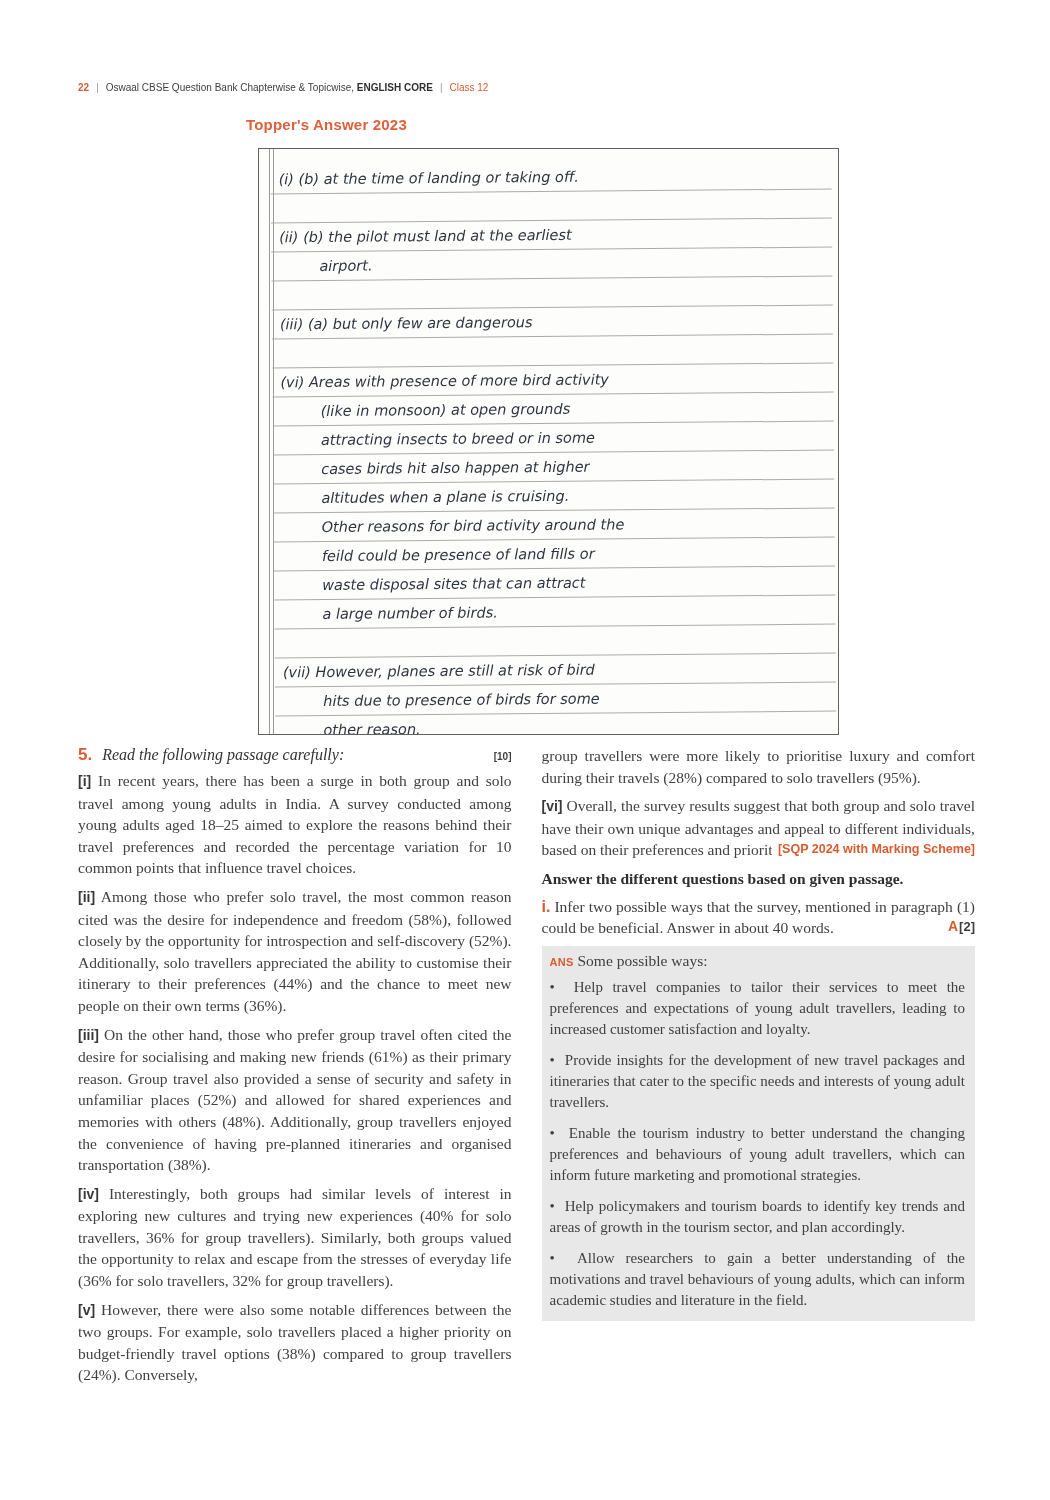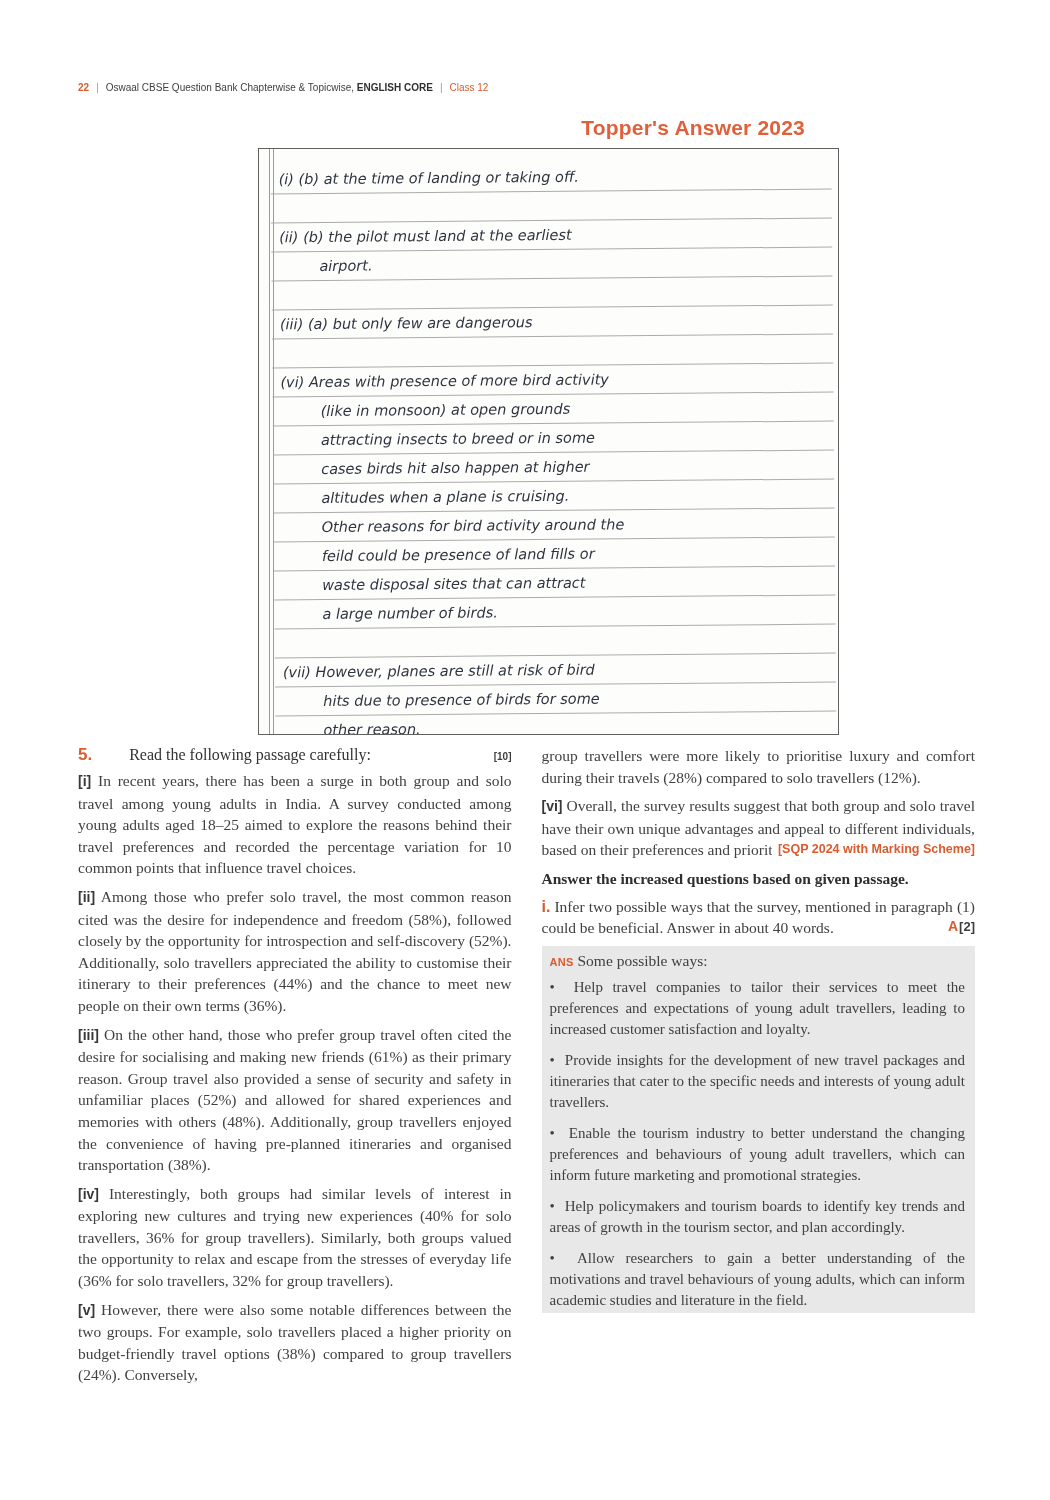--- a/index.html
+++ b/index.html
@@ -8,22 +8,22 @@
 
   
   .header{position:absolute;left:78px;top:82px;font-family:"Liberation Sans",sans-serif;
           font-size:10px;color:#3e3e3e;white-space:nowrap;}
   .h-num{color:#d95c2f;font-weight:bold;}
   .h-sep{color:#9a9a9a;margin:0 7px;font-weight:normal;}
   .h-subject{font-weight:bold;color:#2f2f2f;}
   .h-class{color:#d95c2f;}
 
   
-  .topper-title{position:absolute;left:258px;top:116px;width:547px;text-align:right;
-                font-family:"Liberation Sans",sans-serif;font-weight:bold;font-size:21px;
+  .topper-title{position:absolute;left:246px;top:116px;width:547px;text-align:left;
+                font-family:"Liberation Sans",sans-serif;font-weight:bold;font-size:15px;
                 color:#df603a;letter-spacing:.2px;}
 
   
   .hw-panel{position:absolute;left:258px;top:148px;width:547px;height:585px;
             border:1px solid #606060;background:#fdfdfc;overflow:hidden;padding-left:32px;}
   .hw-margin{position:absolute;left:10px;top:-4px;bottom:-4px;width:3px;
              border-left:1px solid #9a9a9a;border-right:1px solid #9a9a9a;}
   .hw-rows{position:absolute;left:0;right:0;top:14px;transform:rotate(-0.5deg);}
   .hw-row{height:28px;line-height:28px;border-bottom:1px solid #ababab;
           margin:0 4px 0 14px;padding-left:8px;
@@ -31,37 +31,37 @@
           color:#2f3540;white-space:nowrap;overflow:hidden;}
   .hw-row.ind1{padding-left:48px;}
 
   
   .cols{position:absolute;left:78px;top:745px;width:897px;display:flex;gap:30px;}
   .col{flex:1;min-width:0;}
 
   .q-lead{display:flex;align-items:baseline;margin:0 0 5px 0;}
   .q-num{font-family:"Liberation Sans",sans-serif;font-weight:bold;font-size:17px;
          color:#d95c2f;margin-right:10px;}
-  .q-instr{flex:1;font-size:16px;color:#333333;margin-left:27px;}
+  .q-instr{flex:1;font-style:italic;font-size:16px;color:#333333;}
   .q-marks{font-family:"Liberation Sans",sans-serif;font-weight:bold;font-size:10px;color:#3e3e3e;}
 
   .para{margin:0 0 7px 0;font-size:15.5px;line-height:21.6px;text-align:justify;
         color:#414141;position:relative;}
   .plabel{font-family:"Liberation Sans",sans-serif;font-weight:bold;font-size:14px;color:#383838;}
   .srctag{position:absolute;right:0;bottom:0;font-family:"Liberation Sans",sans-serif;
           font-weight:bold;font-size:12.5px;color:#d95c2f;background:#ffffff;padding-left:6px;margin-top:31px;}
 
   .follow-head{margin:2px 0 6px 0;font-weight:bold;font-size:15.5px;line-height:21.6px;
                text-align:justify;color:#2e2e2e;}
   .subq-num{font-family:"Liberation Sans",sans-serif;font-weight:bold;font-size:16px;color:#d95c2f;}
   .q-badge{position:absolute;right:0;bottom:1px;background:#ffffff;padding-left:6px;
            font-family:"Liberation Sans",sans-serif;font-weight:bold;font-size:13px;color:#3e3e3e;}
   .a-icon{color:#d95c2f;font-weight:bold;font-size:14px;margin-right:1px;}
 
-  .ans-block{background:#e8e8e8;padding:6px 10px 2px 8px;margin-top:4px;}
+  .ans-block{background:#e8e8e8;padding:6px 10px 10px 8px;margin-top:4px;}
   .ans-intro{margin:0 0 7px 0;font-size:15.5px;color:#414141;}
   .ans-label{font-family:"Liberation Sans",sans-serif;font-weight:bold;font-size:11px;
              color:#d95c2f;letter-spacing:.3px;}
   .bullet{margin:0 0 10px 0;font-size:15px;line-height:21px;text-align:justify;color:#414141;}
   .bullet:last-child{margin-bottom:0;}
   .bullet::before{content:"\2022\00a0\00a0";}
 </style>
 </head>
 <body>
 
@@ -109,24 +109,24 @@
         <span class="q-marks">[10]</span>
       </div>
       <p class="para"><span class="plabel">[i]</span> <span>In recent years, there has been a surge in both group and solo travel among young adults in India. A survey conducted among young adults aged 18–25 aimed to explore the reasons behind their travel preferences and recorded the percentage variation for 10 common points that influence travel choices.</span></p>
       <p class="para"><span class="plabel">[ii]</span> <span>Among those who prefer solo travel, the most common reason cited was the desire for independence and freedom (58%), followed closely by the opportunity for introspection and self-discovery (52%). Additionally, solo travellers appreciated the ability to customise their itinerary to their preferences (44%) and the chance to meet new people on their own terms (36%).</span></p>
       <p class="para"><span class="plabel">[iii]</span> <span>On the other hand, those who prefer group travel often cited the desire for socialising and making new friends (61%) as their primary reason. Group travel also provided a sense of security and safety in unfamiliar places (52%) and allowed for shared experiences and memories with others (48%). Additionally, group travellers enjoyed the convenience of having pre-planned itineraries and organised transportation (38%).</span></p>
       <p class="para"><span class="plabel">[iv]</span> <span>Interestingly, both groups had similar levels of interest in exploring new cultures and trying new experiences (40% for solo travellers, 36% for group travellers). Similarly, both groups valued the opportunity to relax and escape from the stresses of everyday life (36% for solo travellers, 32% for group travellers).</span></p>
       <p class="para"><span class="plabel">[v]</span> <span>However, there were also some notable differences between the two groups. For example, solo travellers placed a higher priority on budget-friendly travel options (38%) compared to group travellers (24%). Conversely,</span></p>
     </div>
 
     <div class="col">
-      <p class="para"><span>group travellers were more likely to prioritise luxury and comfort during their travels (28%) compared to solo travellers (12%).</span></p>
+      <p class="para"><span>group travellers were more likely to prioritise luxury and comfort during their travels (28%) compared to solo travellers (95%).</span></p>
       <p class="para"><span class="plabel">[vi]</span> <span>Overall, the survey results suggest that both group and solo travel have their own unique advantages and appeal to different individuals, based on their preferences and priorities.</span><span class="srctag">[SQP 2024 with Marking Scheme]</span></p>
 
-      <p class="follow-head">Answer the increased questions based on given passage.</p>
+      <p class="follow-head">Answer the different questions based on given passage.</p>
 
       <p class="para"><span class="subq-num">i.</span> <span>Infer two possible ways that the survey, mentioned in paragraph (1) could be beneficial. Answer in about 40 words.</span><span class="q-badge"><span class="a-icon">A</span><span>[2]</span></span></p>
 
       <div class="ans-block">
         <p class="ans-intro"><span class="ans-label">ANS</span> <span>Some possible ways:</span></p>
         <p class="bullet"><span>Help travel companies to tailor their services to meet the preferences and expectations of young adult travellers, leading to increased customer satisfaction and loyalty.</span></p>
         <p class="bullet"><span>Provide insights for the development of new travel packages and itineraries that cater to the specific needs and interests of young adult travellers.</span></p>
         <p class="bullet"><span>Enable the tourism industry to better understand the changing preferences and behaviours of young adult travellers, which can inform future marketing and promotional strategies.</span></p>
         <p class="bullet"><span>Help policymakers and tourism boards to identify key trends and areas of growth in the tourism sector, and plan accordingly.</span></p>
         <p class="bullet"><span>Allow researchers to gain a better understanding of the motivations and travel behaviours of young adults, which can inform academic studies and literature in the field.</span></p>

